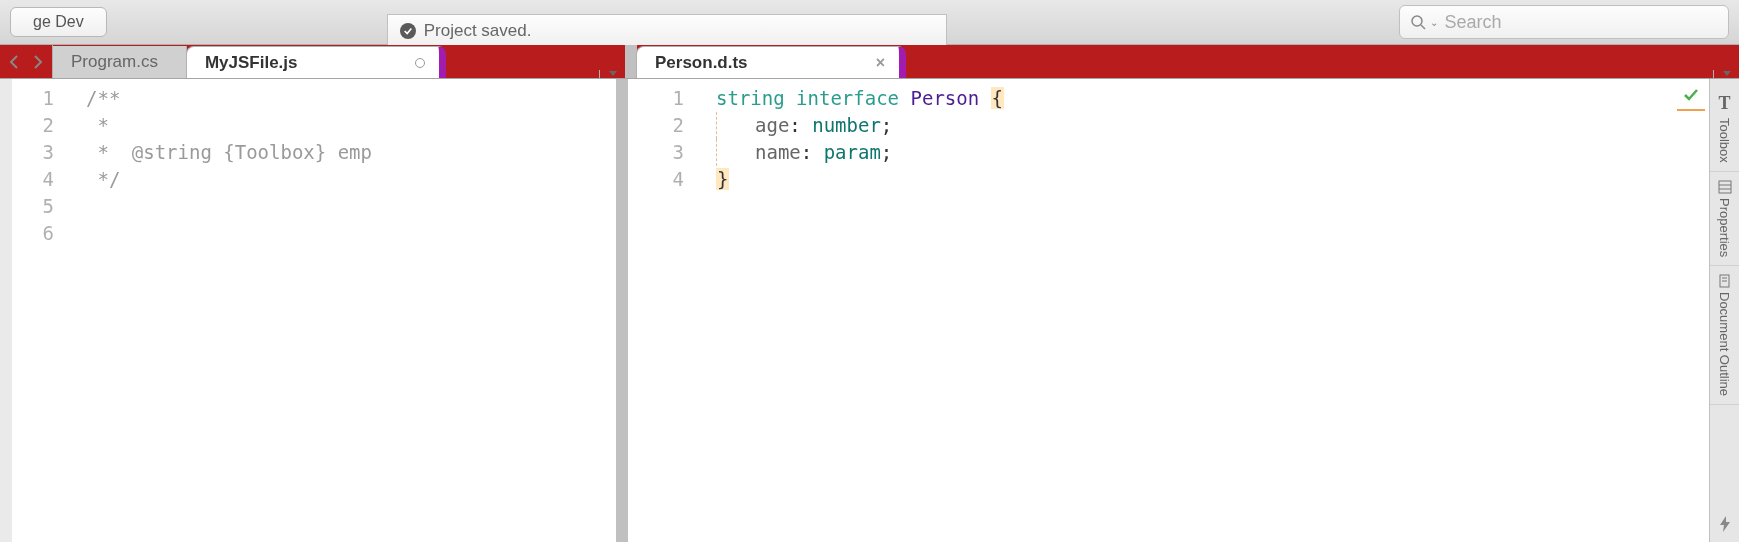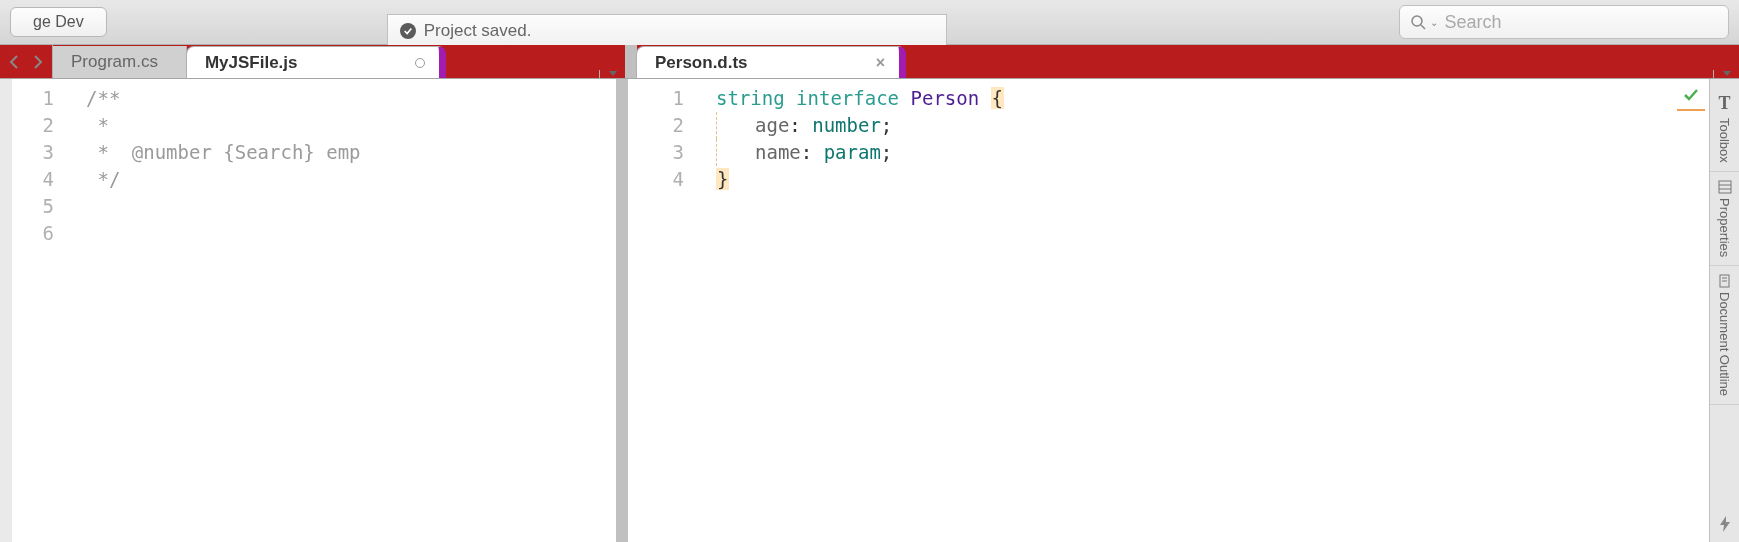--- a/index.html
+++ b/index.html
@@ -388,21 +388,21 @@
     <div class="gutter">
       <div>1</div>
       <div>2</div>
       <div>3</div>
       <div>4</div>
       <div>5</div>
       <div>6</div>
     </div>
     <div class="code"><span class="c-comment">/**</span>
 <span class="c-comment"> *</span>
-<span class="c-comment"> *  </span><span class="c-comment">@number</span><span class="c-comment"> {Search} emp</span>
+<span class="c-comment"> *  </span><span class="c-comment">@string</span><span class="c-comment"> {Toolbox} emp</span>
 <span class="c-comment"> */</span>
 </div>
   </div>
 
   <div class="pane-splitter"></div>
 
   <div class="editor-pane">
     <div class="gutter" style="width:70px">
       <div>1</div>
       <div>2</div>

